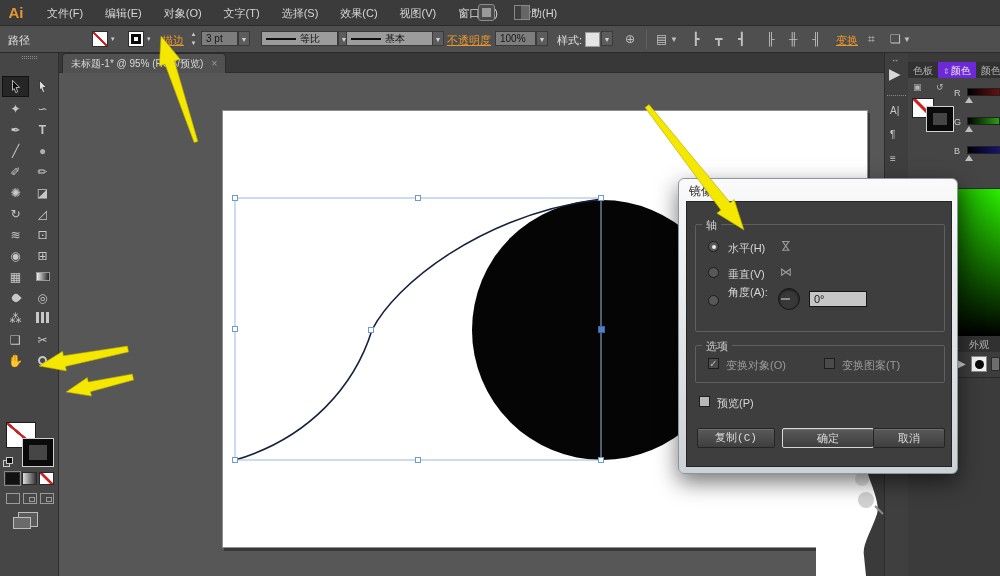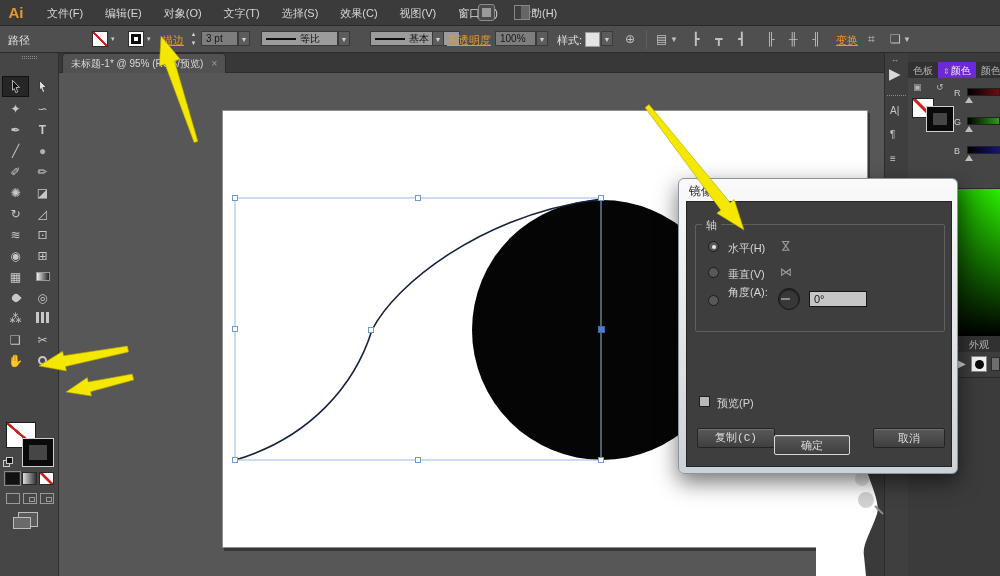--- a/index.html
+++ b/index.html
@@ -96,21 +96,21 @@
   .dlg-lab { position:absolute; color:#d6d6d6; font-size:11px;text-align:center; }
   .dlg-lab.dim { color:#9a9a9a; }
   .refl-ic { position:absolute; color:#9a9a9a; font-size:12px; }
   .chk { position:absolute; width:11px; height:11px; background:#4a4a4a; border:1px solid #1e1e1e; color:#b4b4b4; font-size:10px; line-height:10px; text-align:center; }
   .chk.light { background:#b7b7b7; }
   #angle-dial { left:82px; top:63px; width:22px; height:22px; border-radius:50%; background:#383838; border:1px solid #161616; box-shadow:inset 0 1px 2px rgba(0,0,0,.6); }
   #angle-dial i { position:absolute; left:2px; top:9px; width:9px; height:2px; background:#8a8a8a; }
   #angle-input { left:113px; top:66px; width:58px; height:16px; background:#c6c6c6; border:1px solid #161616; color:#1a1a1a; font-size:11px; line-height:14px; padding-left:4px; }
   .dlg-btn { position:absolute; top:226px; height:20px; background:linear-gradient(#595959,#3f3f3f); border:1px solid #242424; border-radius:2px; color:#dcdcdc; font-size:11px; text-align:center; line-height:18px; box-shadow:inset 0 1px 0 rgba(255,255,255,.14); }
   #btn-copy { left:10px; width:78px;font-family:Liberation Mono, monospace; }
-  #btn-ok { left:87px; width:76px; border:1px solid #d8d8d8;margin-top:7px; }
+  #btn-ok { left:95px; width:92px; border:1px solid #d8d8d8; }
   #btn-cancel { left:186px; width:72px; }
 
   
   #right-strip { left:884px; top:53px; width:24px; height:523px; background:#3f3f3f; border-left:1px solid #2c2c2c; z-index:3; }
   #strip-collapse { left:6px; top:2px; color:#bdbdbd; font-size:8px; }
   #strip-expand { left:4px; top:12px; color:#d8d8d8; font-size:15px; }
   #strip-div { left:2px; top:42px; width:19px; border-top:1px dotted #8a8a8a; }
   .strip-ic { left:5px; color:#c8c8c8; font-size:10px; }
   #right-panel { left:908px; top:53px; width:92px; height:523px; background:#3b3b3b; z-index:3; }
   #panel-tabs { left:0; top:9px; width:92px; height:16px; background:#313131; display:flex; overflow:hidden; }
@@ -211,21 +211,21 @@
     <span class="abs sw-caret" style="left:147px">▾</span>
     <span class="abs cb-label cb-orange" style="left:162px">描边</span>
     <div id="stepper" class="abs">▲<br>▼</div>
     <div class="abs cb-field" style="left:201px;width:37px">3 pt</div>
     <div class="abs cb-arrowbox" style="left:238px">▼</div>
     <div class="abs cb-combo" style="left:261px;width:77px">
       <span class="lineg"></span>
       <span class="cval">等比</span>
     </div>
     <div class="abs cb-arrowbox" style="left:338px">▼</div>
-    <div class="abs cb-combo" style="left:370px;width:90px">
+    <div class="abs cb-combo" style="left:346px;width:90px">
       <span class="lineg"></span>
       <span class="cval">基本</span>
     </div>
     <div class="abs cb-arrowbox" style="left:432px">▼</div>
     <span class="abs cb-label cb-orange" style="left:447px">不透明度</span>
     <div class="abs cb-field" style="left:495px;width:41px">100%</div>
     <div class="abs cb-arrowbox" style="left:536px">▼</div>
     <span class="abs cb-label" style="left:557px">样式:</span>
     <div class="abs" style="left:585px;top:6px;width:15px;height:15px;background:#e4e4e4;border:1px solid #999"></div>
     <div class="abs cb-arrowbox" style="left:601px">▼</div>
@@ -380,20 +380,27 @@
         <span class="radio" style="left:12px;top:42px"></span>
         <span class="dlg-lab" style="left:32px;top:42px">垂直(V)</span>
         <span class="refl-ic" style="left:84px;top:40px">⋈</span>
         <span class="radio" style="left:12px;top:70px"></span>
         <span class="dlg-lab" style="left:32px;top:60px">角度(A):</span>
         <div id="angle-dial" class="abs">
             <i></i>
           </div>
         <div id="angle-input" class="abs">0°</div>
       </div>
+      <div id="grp-options" class="group">
+        <span class="group-label">选项</span>
+        <span class="chk" style="left:12px;top:12px">✓</span>
+        <span class="dlg-lab dim" style="left:30px;top:12px">变换对象(O)</span>
+        <span class="chk" style="left:128px;top:12px"></span>
+        <span class="dlg-lab dim" style="left:146px;top:12px">变换图案(T)</span>
+      </div>
       <span class="chk light" style="left:12px;top:194px;position:absolute"></span>
       <span class="dlg-lab" style="left:30px;top:194px">预览(P)</span>
       <div id="btn-copy" class="dlg-btn">复制(C)</div>
       <div id="btn-ok" class="dlg-btn">确定</div>
       <div id="btn-cancel" class="dlg-btn">取消</div>
     </div>
   </div>
 
   <div id="right-strip" class="abs">
     <span id="strip-collapse" class="abs">↔</span>

